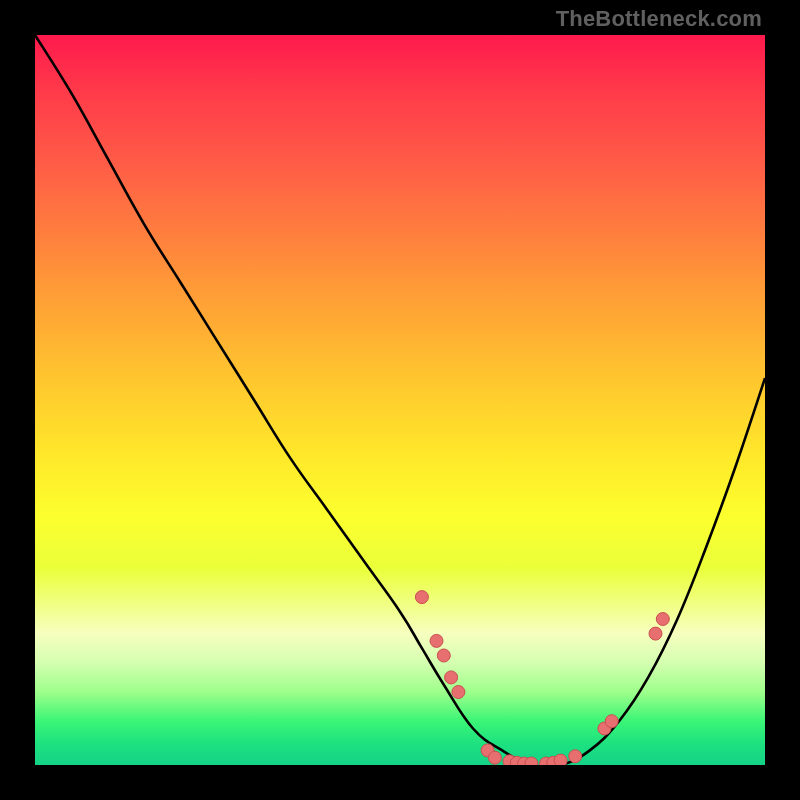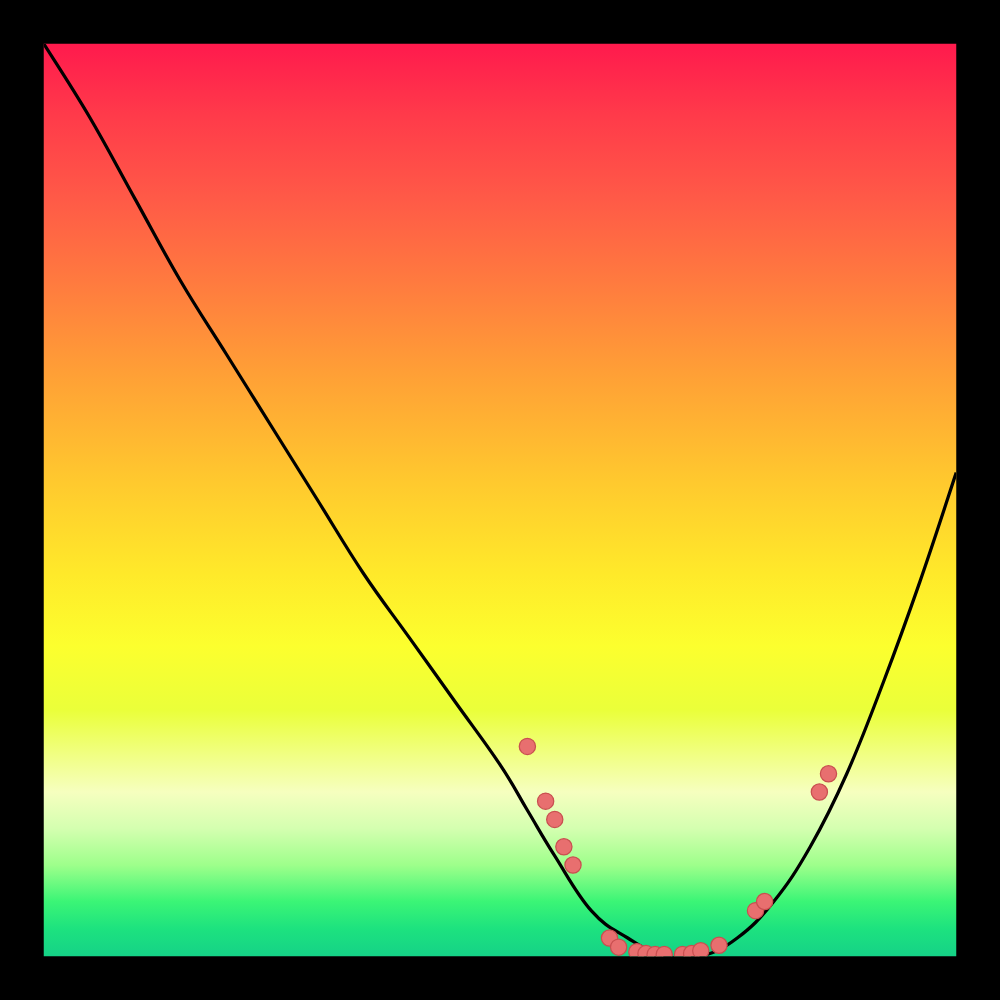--- a/index.html
+++ b/index.html
@@ -57,20 +57,21 @@
     top: 0;
     left: 0;
     width: 730px;
     height: 730px;
   }
 </style>
 </head>
 <body>
 
 <div class="frame">
+  <div class="attribution">TheBottleneck.com</div>
   <div class="plot-area">
     <svg class="curve" viewBox="0 0 730 730" preserveAspectRatio="none">
       <path fill="none" stroke="#000000" stroke-width="2.6" d="M 0.00 0.00 C 7.30 11.68, 21.90 33.58, 36.50 58.40 C 51.10 83.22, 58.40 97.82, 73.00 124.10 C 87.60 150.38, 94.90 164.98, 109.50 189.80 C 124.10 214.62, 131.40 224.84, 146.00 248.20 C 160.60 271.56, 167.90 283.24, 182.50 306.60 C 197.10 329.96, 204.40 341.64, 219.00 365.00 C 233.60 388.36, 240.90 401.50, 255.50 423.40 C 270.10 445.30, 277.40 454.06, 292.00 474.50 C 306.60 494.94, 313.90 505.16, 328.50 525.60 C 343.10 546.04, 353.32 559.18, 365.00 576.70 C 376.68 594.22, 378.14 598.60, 386.90 613.20 C 395.66 627.80, 398.58 633.64, 408.80 649.70 C 419.02 665.76, 426.32 680.36, 438.00 693.50 C 449.68 706.64, 455.52 708.10, 467.20 715.40 C 478.88 722.70, 484.72 727.08, 496.40 730.00 C 508.08 732.92, 513.92 732.92, 525.60 730.00 C 537.28 727.08, 543.12 724.16, 554.80 715.40 C 566.48 706.64, 572.32 700.80, 584.00 686.20 C 595.68 671.60, 601.52 662.84, 613.20 642.40 C 624.88 621.96, 630.72 610.28, 642.40 584.00 C 654.08 557.72, 659.92 541.66, 671.60 511.00 C 683.28 480.34, 689.12 464.28, 700.80 430.70 C 712.48 397.12, 724.16 360.62, 730.00 343.10"></path>
       <g>
           <circle cx="386.90" cy="562.10" r="6.5" fill="#e86f6f" stroke="#c94f50" stroke-width="1"></circle>
           <circle cx="401.50" cy="605.90" r="6.5" fill="#e86f6f" stroke="#c94f50" stroke-width="1"></circle>
           <circle cx="408.80" cy="620.50" r="6.5" fill="#e86f6f" stroke="#c94f50" stroke-width="1"></circle>
           <circle cx="416.10" cy="642.40" r="6.5" fill="#e86f6f" stroke="#c94f50" stroke-width="1"></circle>
           <circle cx="423.40" cy="657.00" r="6.5" fill="#e86f6f" stroke="#c94f50" stroke-width="1"></circle>
           <circle cx="452.60" cy="715.40" r="6.5" fill="#e86f6f" stroke="#c94f50" stroke-width="1"></circle>

